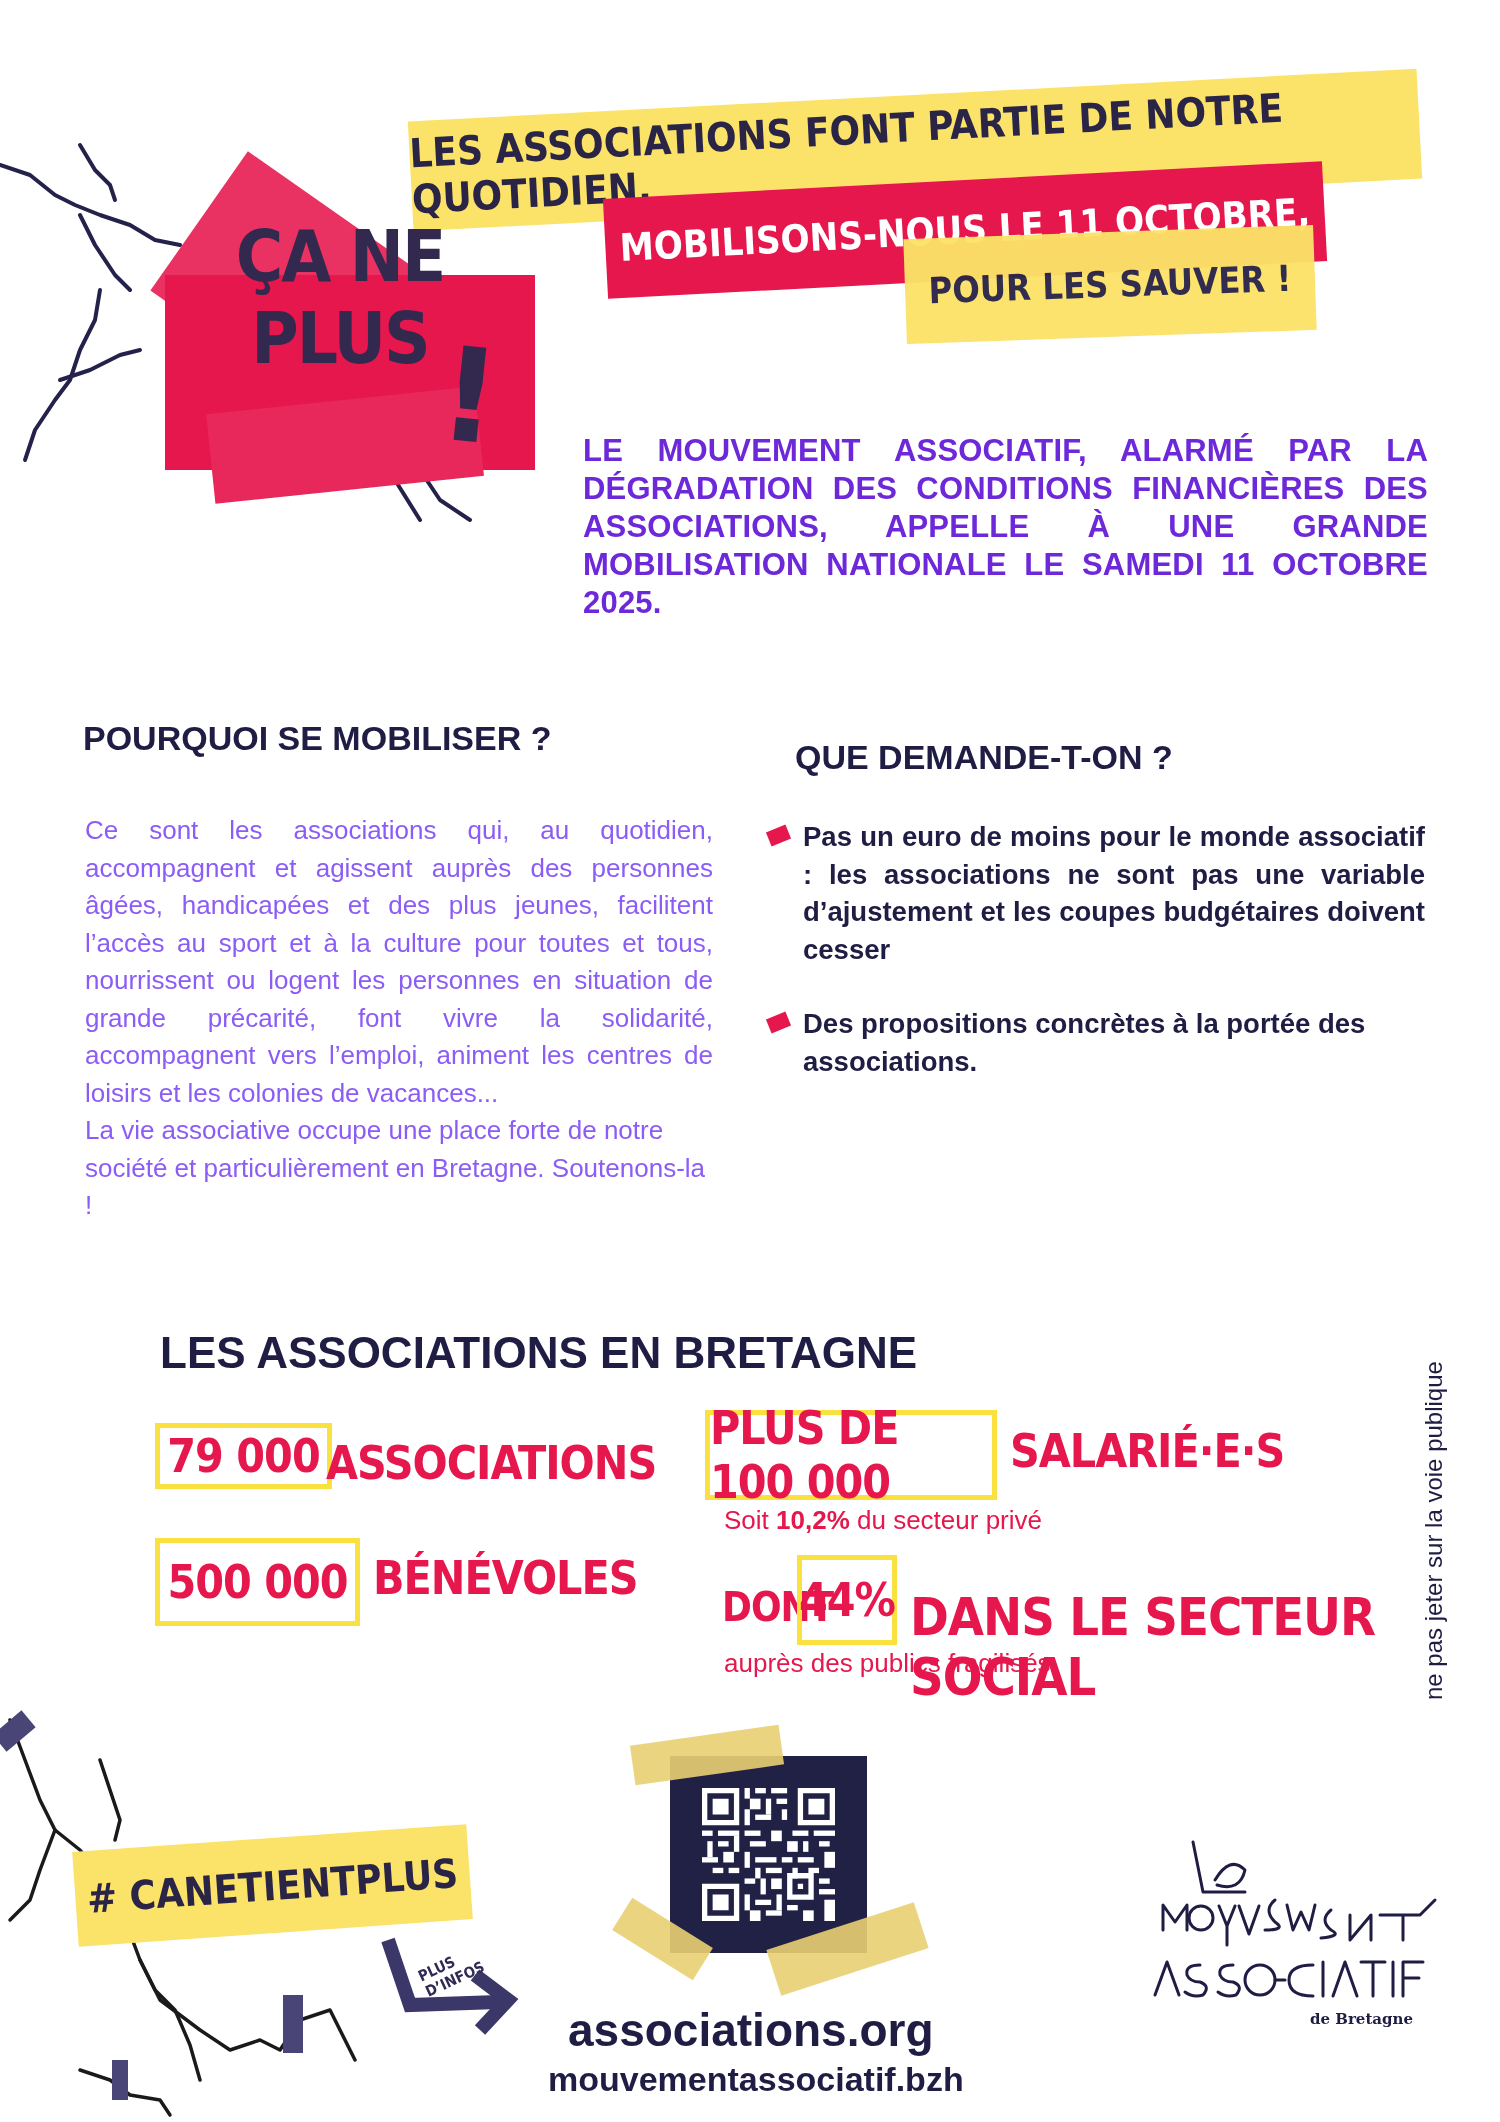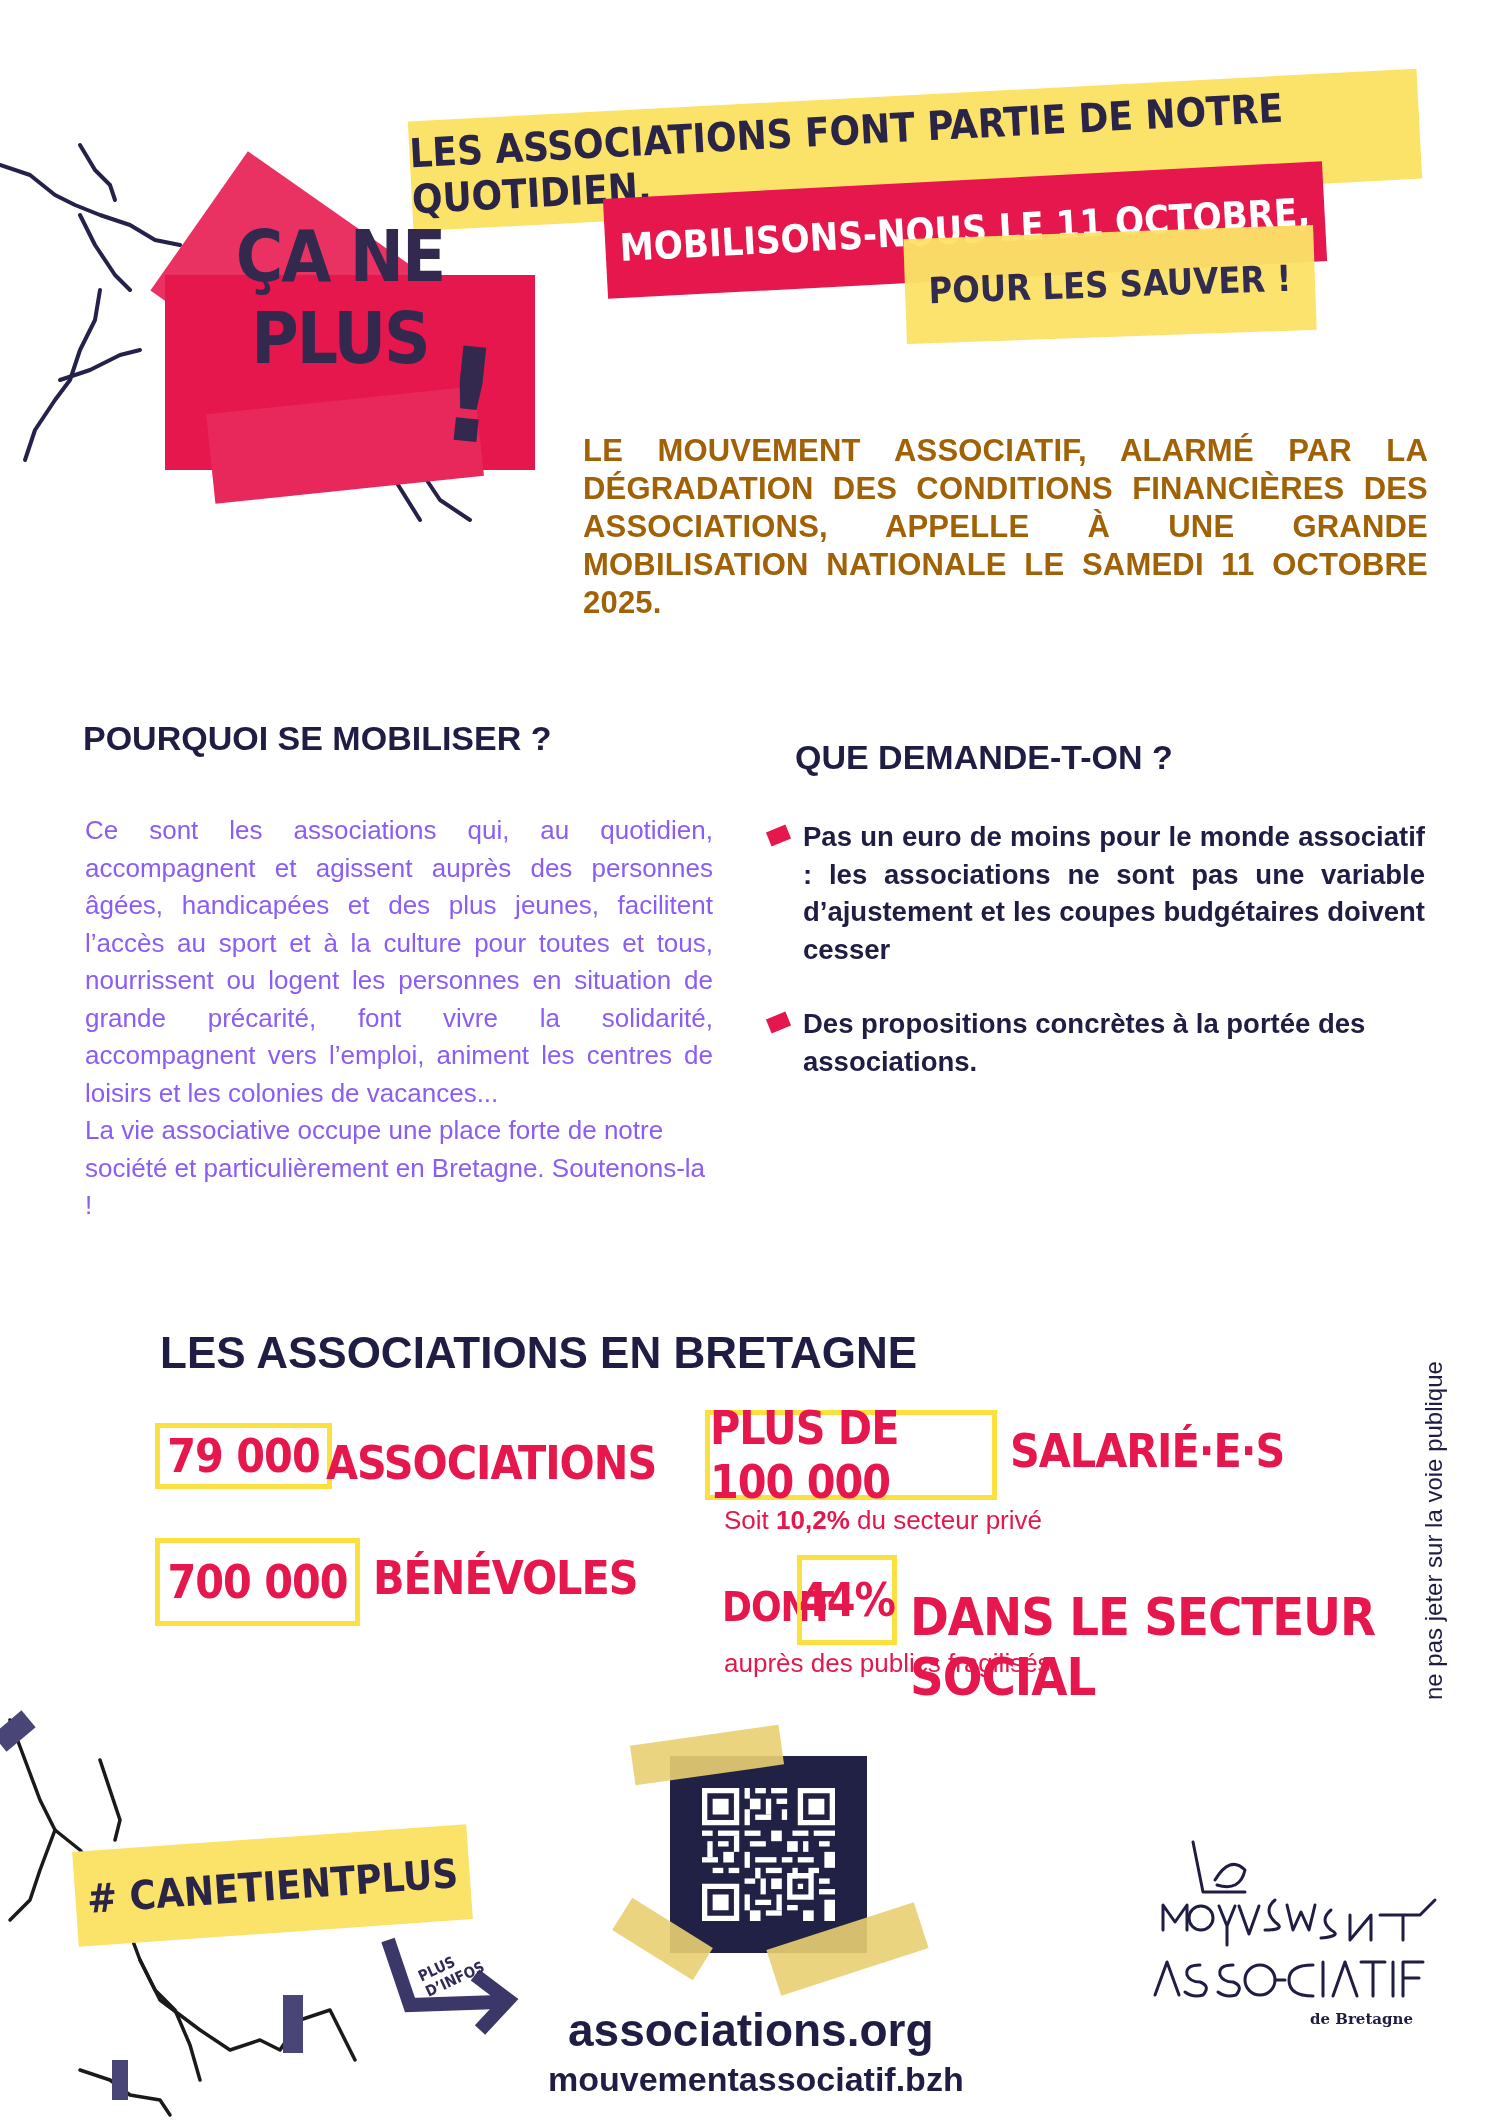--- a/index.html
+++ b/index.html
@@ -23,21 +23,21 @@
 
   
   .slogan-bg1 { left: 172px; top: 222px; width: 300px; height: 170px; background: #e8275a; transform: rotate(35deg); opacity: .95; }
   .slogan-bg2 { left: 165px; top: 275px; width: 370px; height: 195px; background: #e5174c; }
   .slogan-bg3 { left: 210px; top: 400px; width: 270px; height: 90px; background: #e8275a; transform: rotate(-6deg); }
   .slogan { left: 195px; top: 215px; width: 290px; text-align: center; color: #33294f; }
   .slogan div { font-family: "DejaVu Sans Condensed","DejaVu Sans", sans-serif; font-weight: bold; font-size: 72px; line-height: 82px; letter-spacing: -2px; }
   .slogan-excl { left: 440px; top: 320px; font-size: 130px; color: #33294f; font-weight: bold; transform: rotate(6deg); font-family: "DejaVu Sans", sans-serif; }
 
   
-  .intro { left: 583px; top: 432px; width: 845px; font-weight: bold; font-size: 31px; line-height: 38px; text-align: justify; color: #a16207; letter-spacing: 0.2px; }
+  .intro { left: 583px; top: 432px; width: 845px; font-weight: bold; font-size: 31px; line-height: 38px; text-align: justify; color: #6d28d9; letter-spacing: 0.2px; }
 
   
   .h2 { font-weight: bold; font-size: 34px; color: #1f1d44; }
   .why-title { left: 83px; top: 719px; }
   .ask-title { left: 795px; top: 738px; }
   .why-text { left: 85px; top: 812px; width: 628px; font-size: 26px; line-height: 37.5px; text-align: justify; color: #8b5cf6; }
 
   .ask-list { left: 765px; top: 818px; width: 660px; margin: 0; padding: 0; list-style: none; }
   .ask-list li { position: relative; padding-left: 38px; font-weight: bold; font-size: 27.5px; line-height: 37.5px; text-align: justify; margin-bottom: 37px; color: #1f1d44; }
   .bullet { position: absolute; left: 3px; top: 10px; width: 21px; height: 15px; background: #e5174c; transform: rotate(-22deg); }
@@ -130,21 +130,21 @@
 </ul>
 
 <div class="abs bzh-title">LES ASSOCIATIONS EN BRETAGNE</div>
 
 <div class="stat-box" style="left:155px; top:1423px; width:177px; height:66px;">
   <span class="stat-num">79 000</span>
 </div>
 <span class="stat-lbl" style="left:326px; top:1436px;text-align:center;">ASSOCIATIONS</span>
 
 <div class="stat-box" style="left:155px; top:1538px; width:205px; height:88px;">
-  <span class="stat-num">700 000</span>
+  <span class="stat-num">500 000</span>
 </div>
 <span class="stat-lbl" style="left:373px; top:1551px;">BÉNÉVOLES</span>
 
 <div class="stat-box" style="left:705px; top:1410px; width:292px; height:90px;">
   <span class="stat-num">PLUS DE 100 000</span>
 </div>
 <span class="stat-lbl" style="left:1010px; top:1424px;">SALARIÉ·E·S</span>
 
 <div class="small-red" style="left:724px; top:1505px;">
   <span>Soit</span>

